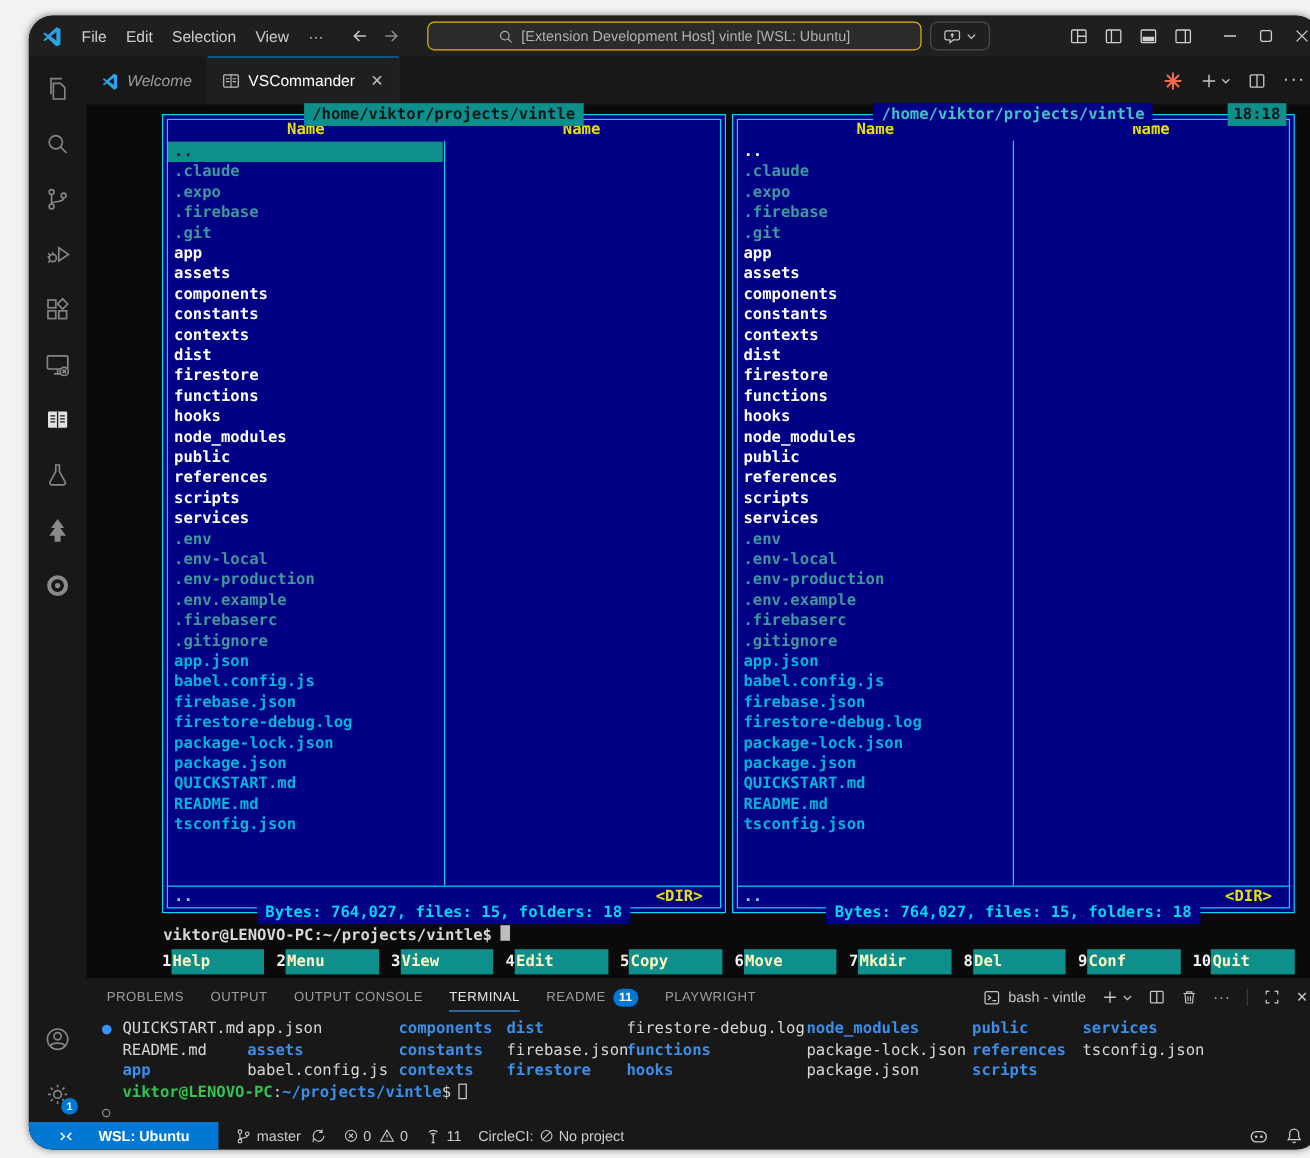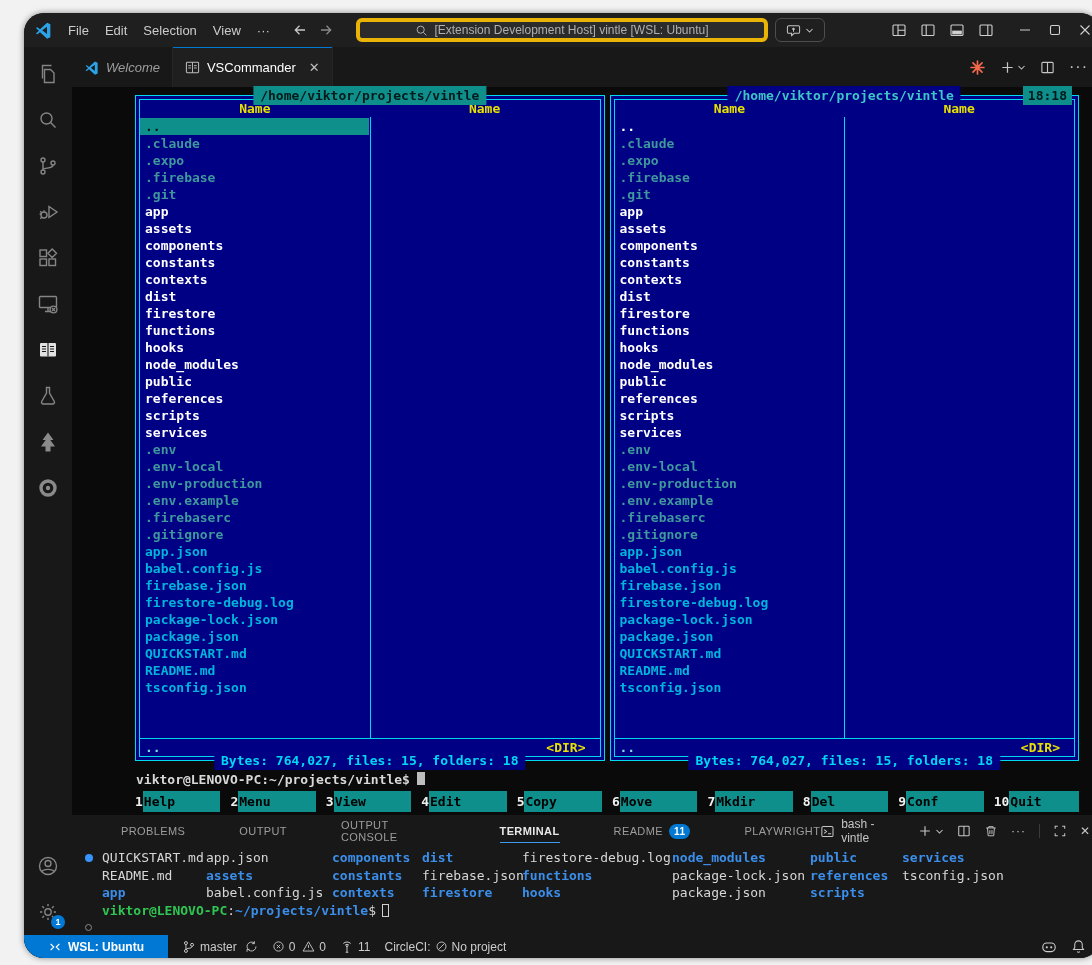--- a/index.html
+++ b/index.html
@@ -13,21 +13,21 @@
   .window{position:absolute;left:24px;top:13px;width:1076px;height:945px;
           background:var(--dark1);border-radius:20px;overflow:hidden;
           box-shadow:0 0 6px rgba(0,0,0,.45);}
   
   .titlebar{height:34px;display:flex;align-items:center;padding:0 0 0 10px;
             position:relative;background:var(--dark1);color:var(--ui-fg);font-size:13px;}
   .tb-logo{width:18px;height:18px;margin-right:8px;flex:0 0 auto;}
   .menu-item{padding:3px 8px;border-radius:5px;cursor:default;white-space:nowrap;}
   .nav-arrows{display:flex;gap:10px;margin-left:14px;align-items:center;}
   .searchbox{position:absolute;left:50%;transform:translateX(-50%);top:5px;
-             width:412px;height:24px;background:#2b2b2b;border:4px solid #eab308;
+             width:412px;height:24px;background:#2b2b2b;border:1px solid #eab308;
              border-radius:6px;display:flex;align-items:center;justify-content:center;
              gap:6px;font-size:12px;color:#b0b0b0;}
   .copilot-btn{position:absolute;left:calc(50% + 213px);top:5px;width:50px;height:24px;
              border:1px solid #4d4d4d;border-radius:6px;display:flex;align-items:center;
              justify-content:center;gap:4px;color:#c5c5c5;}
   .tb-right{margin-left:auto;display:flex;align-items:center;height:100%;}
   .layout-icons{display:flex;gap:13px;margin-right:16px;align-items:center;}
   .win-btn{width:30px;height:34px;display:flex;align-items:center;justify-content:center;color:#d0d0d0;}
   
   .mainrow{display:flex;height:888px;}
@@ -75,47 +75,47 @@
   .pfoot .fsize{color:var(--yellow);}
   .pstats{position:absolute;bottom:-10px;left:50%;transform:translateX(-50%);
           background:var(--navy);color:var(--cyan);padding:0 7px;height:19px;
           line-height:19px;white-space:nowrap;z-index:3;}
   .cmdline{margin:10px 0 0 1px;height:18px;line-height:18px;color:#d8d8d8;}
   .cursor-block{display:inline-block;width:8px;height:13px;background:#bdbdbd;
                 margin-left:7px;vertical-align:-1px;}
   .fnbar{display:flex;gap:10px;margin-top:2px;height:21px;line-height:21px;}
   .fk{flex:1;display:flex;min-width:0;}
   .fk .n{color:#f0f0f0;}
-  .fk .l{flex:1;background:var(--teal);color:#000000;padding-left:1px;white-space:nowrap;overflow:hidden;}
+  .fk .l{flex:1;background:var(--teal);color:#fef9c3;padding-left:1px;white-space:nowrap;overflow:hidden;}
   
   .panel{height:120px;background:var(--dark2);}
   .panel-head{height:32px;display:flex;align-items:center;padding:0 10px 0 17px;}
   .ptabs{display:flex;gap:22px;font-size:11px;letter-spacing:.4px;color:#9d9d9d;}
-  .ptab{height:32px;display:flex;align-items:center;gap:6px;position:relative;cursor:default;margin-left:32px;}
-  .ptab.active{color:#e7e7e7;font-weight:bold;}
+  .ptab{height:32px;display:flex;align-items:center;gap:6px;position:relative;cursor:default;}
+  .ptab.active{color:#e7e7e7;}
   .ptab.active::after{content:"";position:absolute;left:0;right:0;bottom:4px;height:1px;background:#3f9bf0;}
   .pbadge{background:var(--accent);color:#fff;border-radius:9px;padding:0 5px;height:15px;
           line-height:15px;font-size:10px;font-weight:bold;}
   .phead-right{margin-left:auto;display:flex;align-items:center;gap:13px;color:#c5c5c5;font-size:12px;}
   .phead-sep{width:1px;height:14px;background:#3a3a3a;}
   .term{position:relative;padding:2px 0 0 30px;font-family:"DejaVu Sans Mono",monospace;
         font-size:13px;line-height:17.5px;color:#d6d6d6;}
   .t-green{color:#2fc553;font-weight:bold;}
   .t-blue{color:#3b8eea;font-weight:bold;}
   .ls-cell{display:inline-block;white-space:pre;}
   .ls-cell.dir{color:#3b8eea;font-weight:bold;}
   .dot-filled{position:absolute;left:13px;top:7px;width:8px;height:8px;border-radius:50%;background:#3794ff;}
   .dot-empty{position:absolute;left:13px;top:77px;width:7px;height:7px;border-radius:50%;border:1px solid #8a8a8a;}
   .cursor-hollow{display:inline-block;width:7px;height:13px;border:1px solid #cfcfcf;
                  vertical-align:-2px;margin-left:6px;}
   
   .statusbar{height:23px;background:var(--dark2);display:flex;align-items:center;
              font-size:12px;color:var(--ui-fg);}
   .remote-badge{background:var(--accent);color:#fff;height:100%;display:flex;
-                align-items:center;gap:6px;padding:0 24px;font-weight:bold;}
+                align-items:center;gap:20px;padding:0 24px;font-weight:bold;}
   .sb-item{display:flex;align-items:center;gap:4px;margin-left:14px;white-space:nowrap;}
   .sb-right{margin-left:auto;display:flex;align-items:center;gap:14px;padding-right:14px;}
   svg{display:block;}
 </style>
 </head>
 <body>
 
 <div class="window">
 
   <div class="titlebar">

